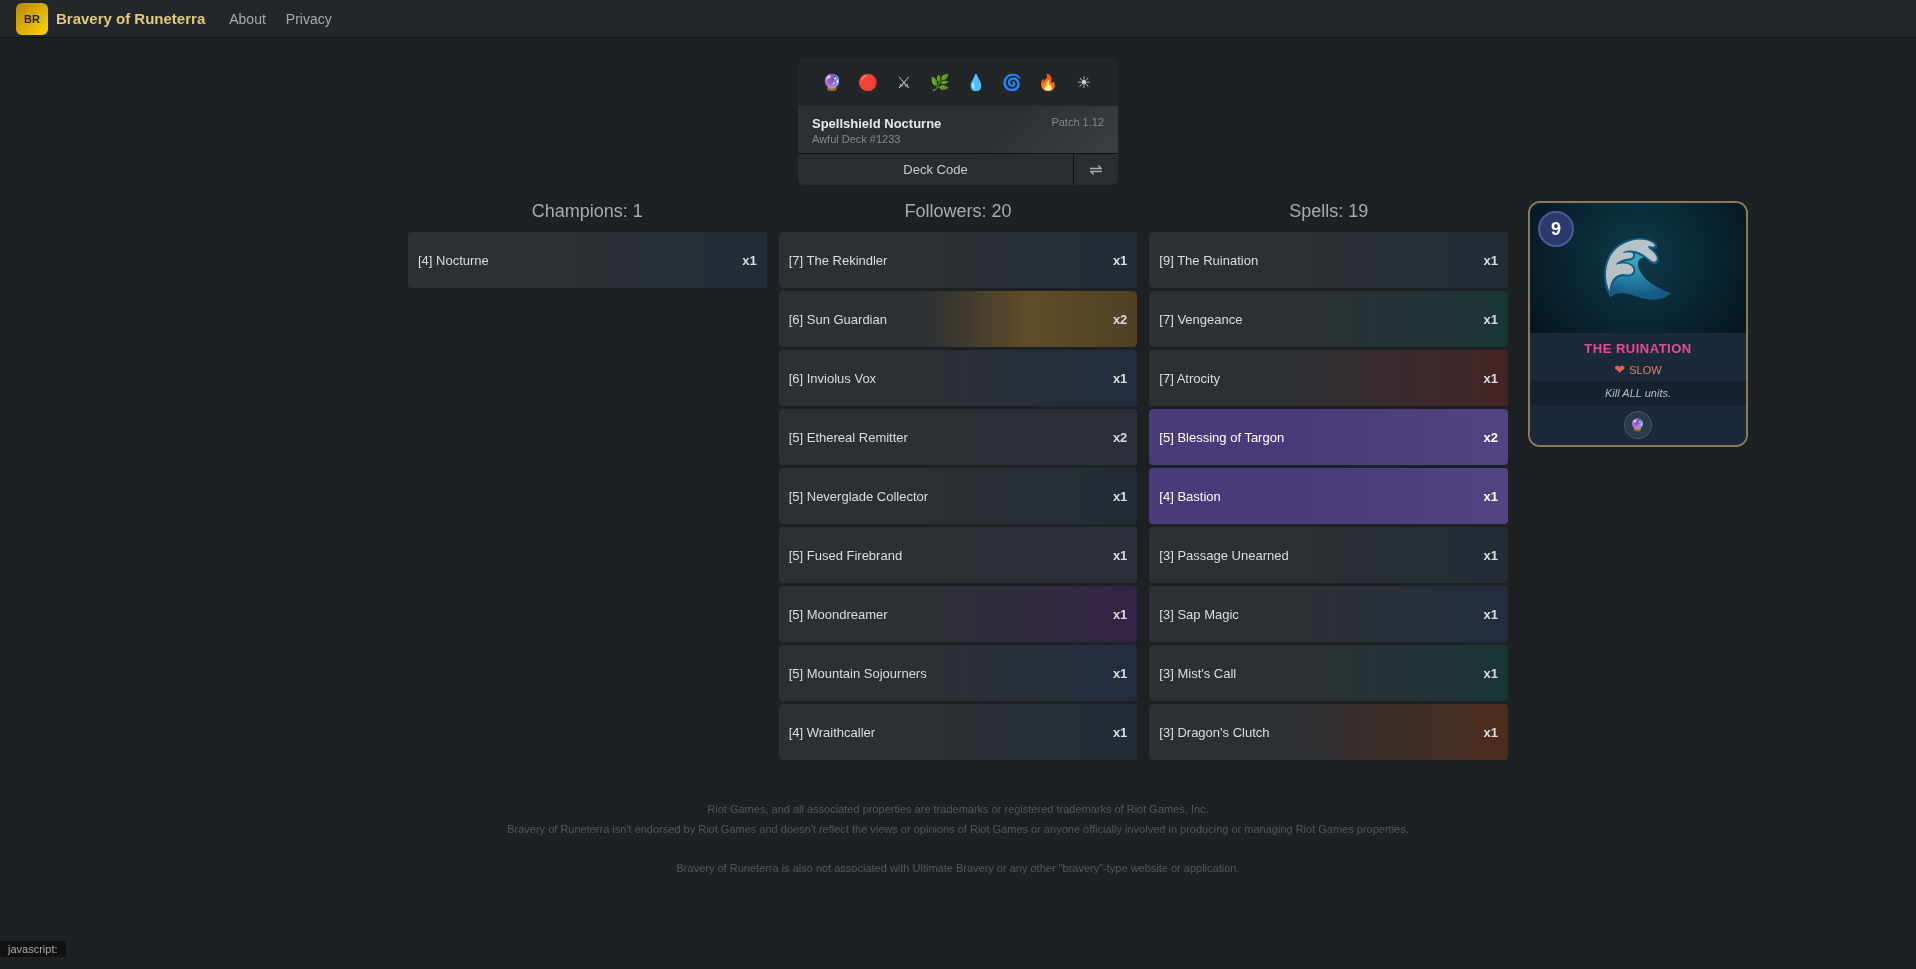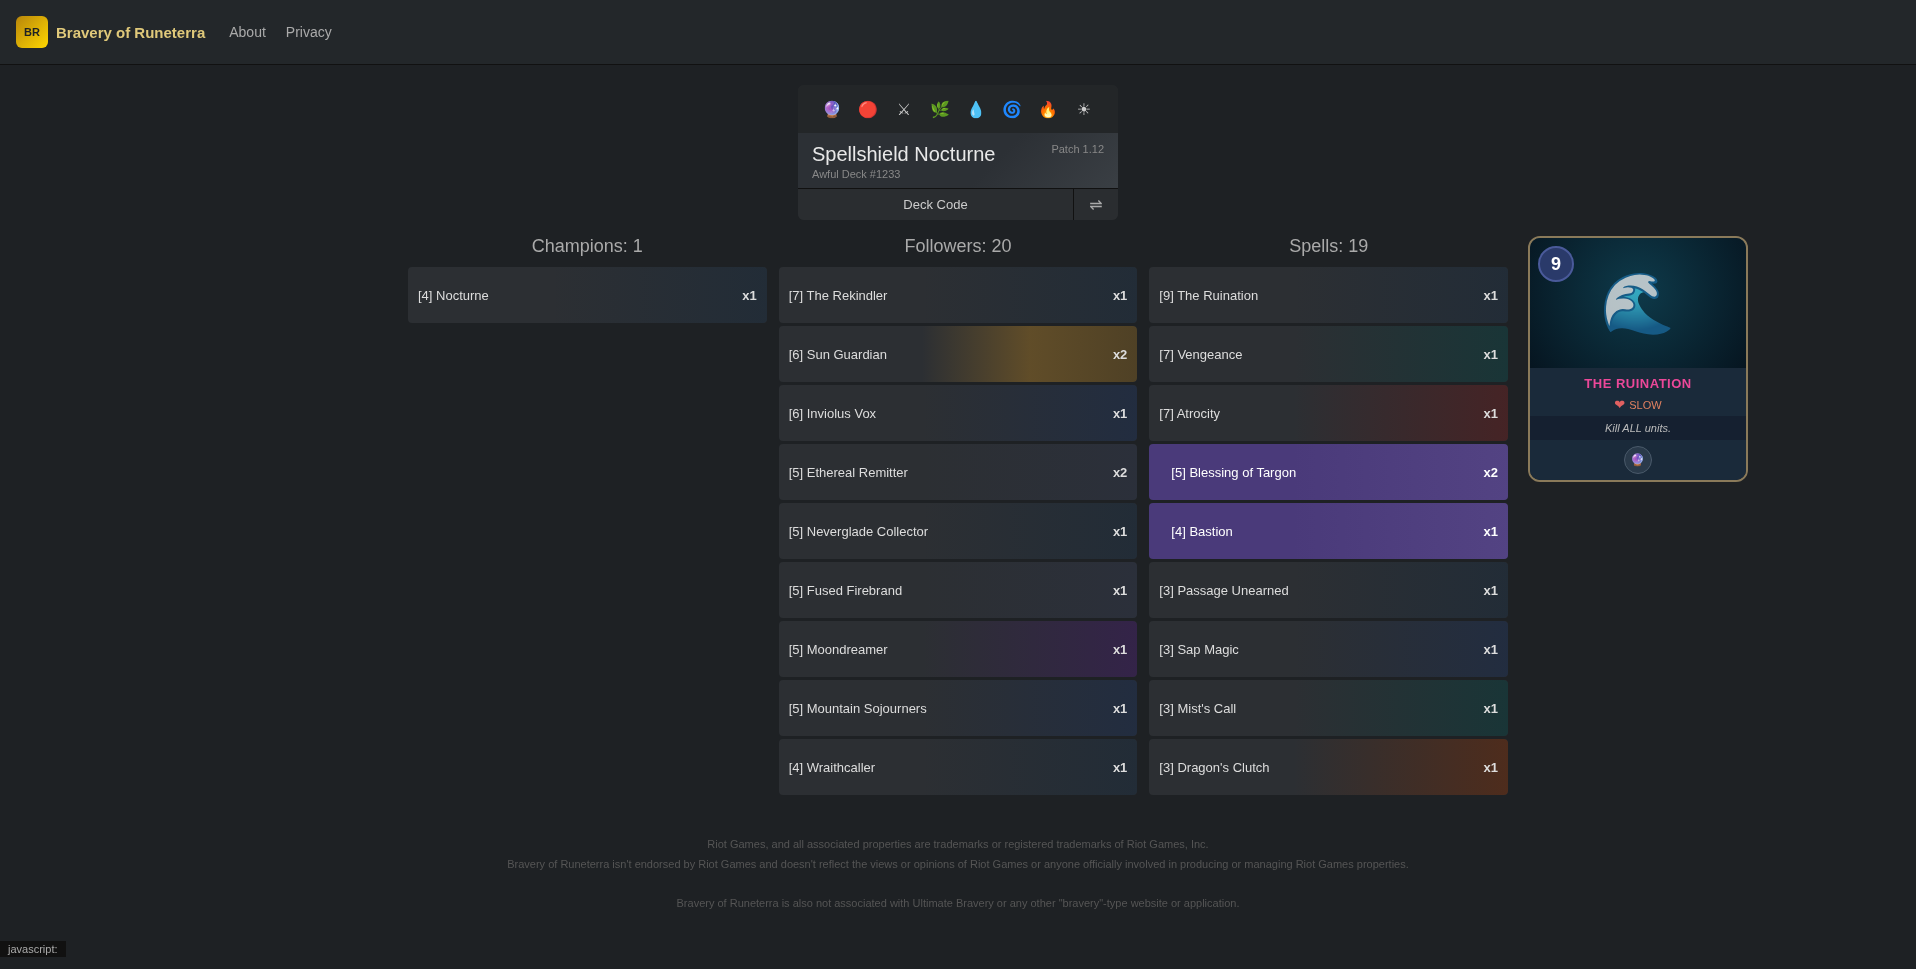--- a/index.html
+++ b/index.html
@@ -10,21 +10,21 @@
       font-size: 13px;
       min-height: 969px;
       overflow-x: hidden;
     }
 
     
     nav {
       background: #23272a;
       display: flex;
       align-items: center;
-      height: 65px;
+      height: 38px;
       padding: 0 16px;
       border-bottom: 1px solid #111;
     }
     .nav-logo {
       display: flex;
       align-items: center;
       gap: 8px;
       margin-right: 24px;
     }
     .nav-logo-icon {
@@ -81,22 +81,22 @@
       font-size: 16px;
     }
     .deck-info {
       padding: 10px 14px 8px;
       background: linear-gradient(135deg, #2c3035 60%, #3a3f44);
       display: flex;
       justify-content: space-between;
       align-items: flex-start;
     }
     .deck-name {
-      font-size: 20px;
-      font-weight: 400;
+      font-size: 13px;
+      font-weight: 700;
       color: #e8e8e8;
     }
     .deck-sub {
       color: #888;
       font-size: 11px;
       margin-top: 2px;
     }
     .deck-patch {
       color: #888;
       font-size: 11px;
@@ -193,21 +193,20 @@
       color: #ddd;
       font-size: 13px;
       font-weight: 600;
       min-width: 32px;
       text-align: right;
     }
 
     
     .card-row-highlighted {
       background: #4a3a7a;
-      padding-left: 12px;
     }
     .card-row-highlighted .card-label,
     .card-row-highlighted .card-count {
       color: #fff;
     }
 
     
     .card-preview {
       position: absolute;
       right: -240px;

